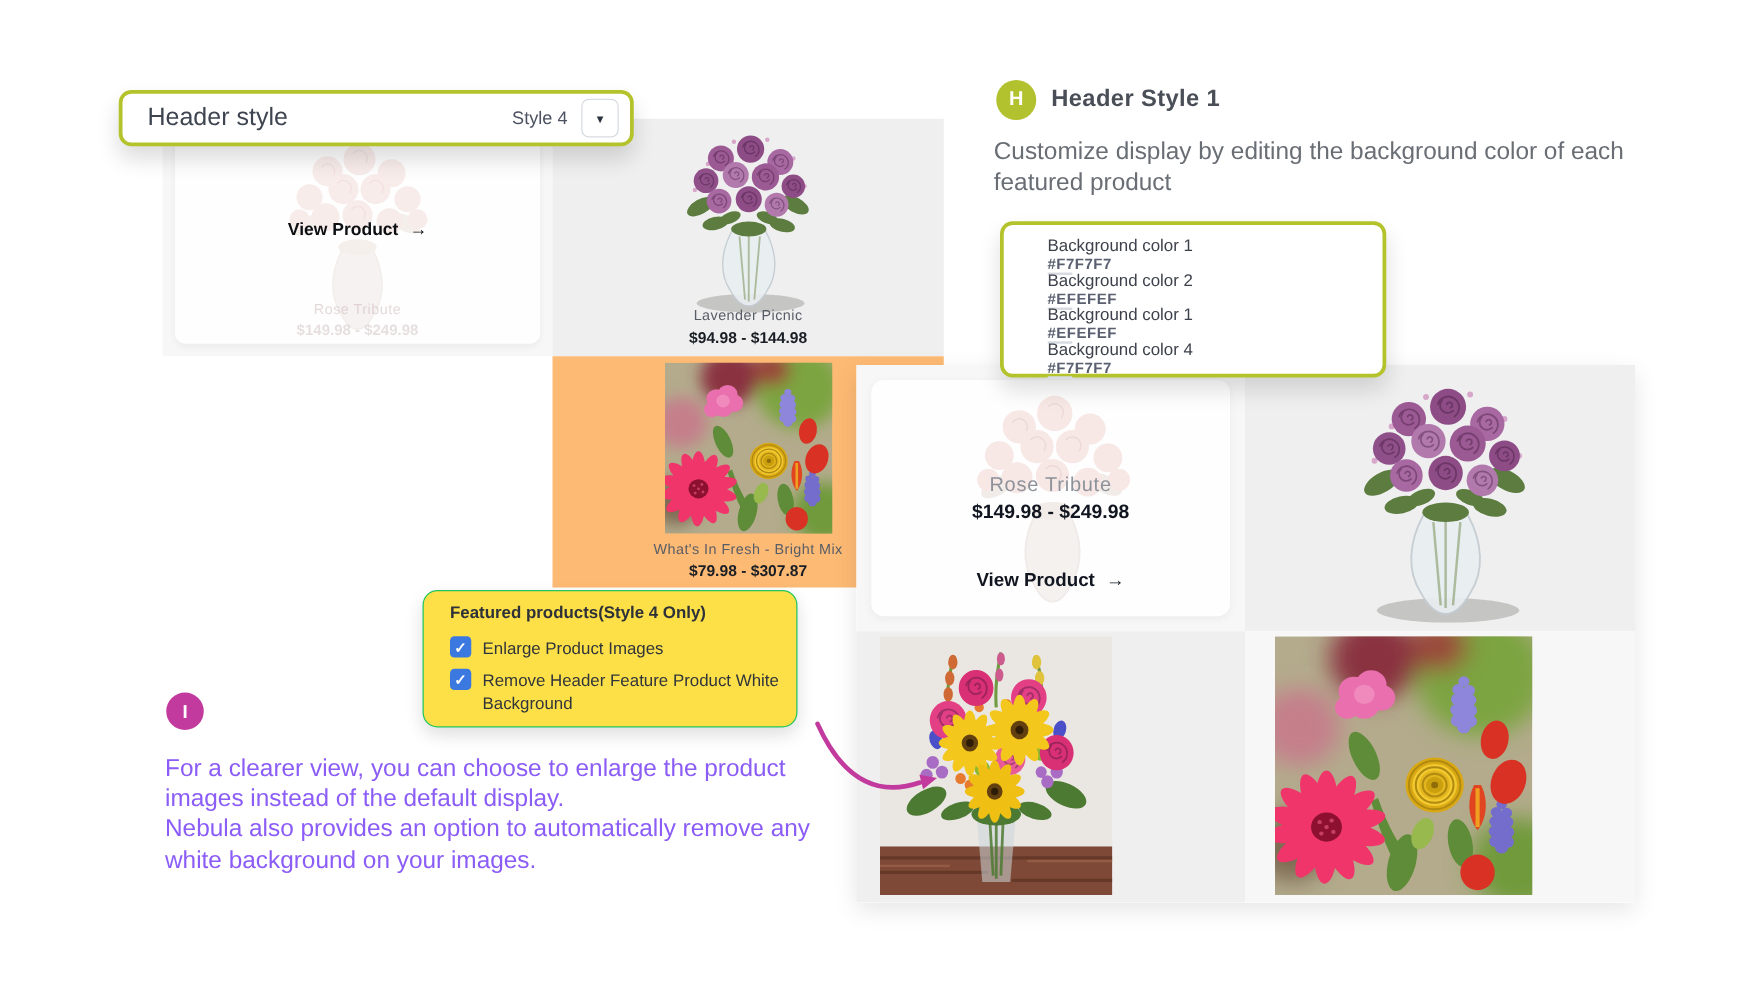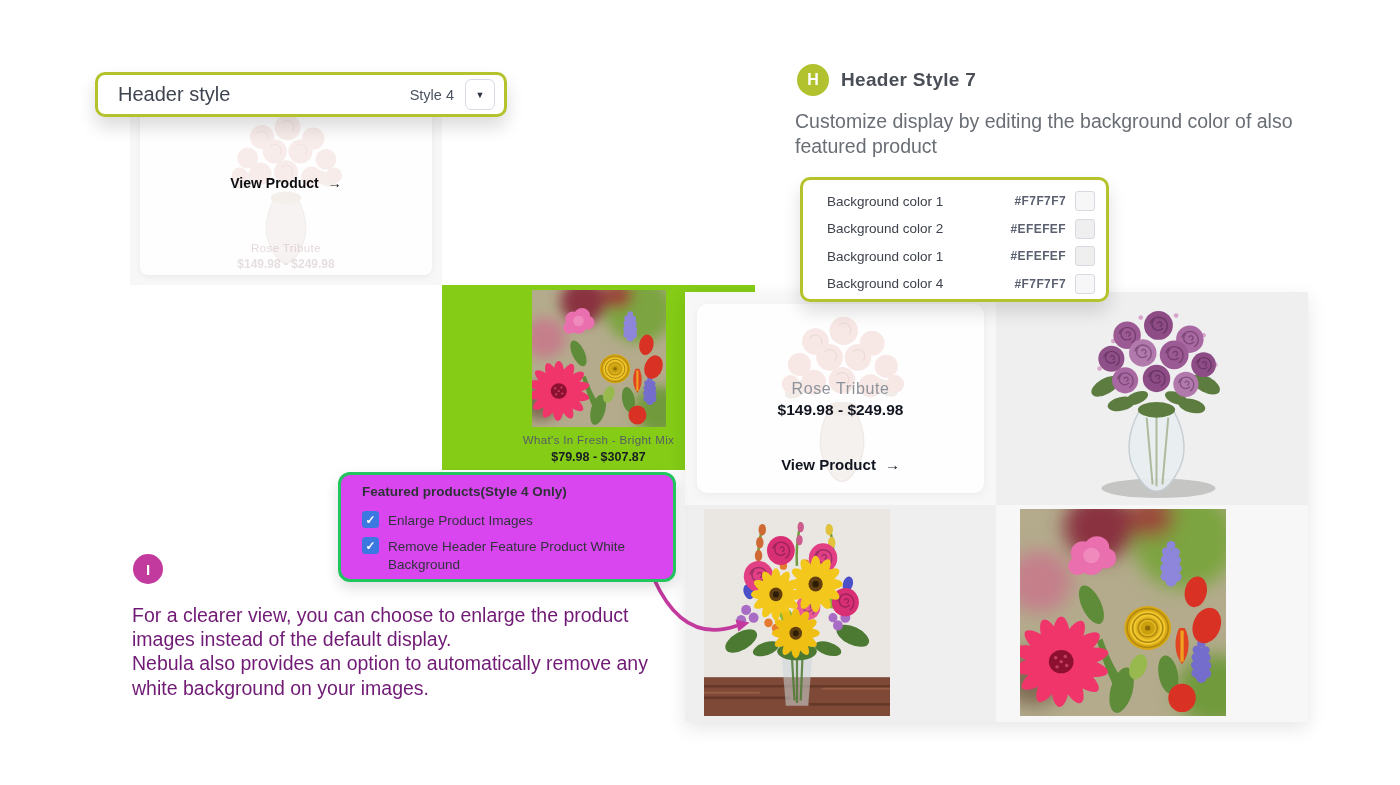--- a/index.html
+++ b/index.html
@@ -17,21 +17,21 @@
   .hs-caret-btn { width: 30px; height: 31px; border: 1px solid #d7dbe2; border-radius: 6px;
     background: #fff; display: flex; align-items: center; justify-content: center;
     font-size: 9px; color: #2b3340; cursor: pointer; }
 
   
   .left-grid { left: 130px; top: 95px; width: 625px; height: 375px; z-index: 1; }
   .cell { position: absolute; overflow: hidden; }
   .c1 { left: 0; top: 0; width: 312px; height: 190px; background: #f7f7f7; }
   .c2 { left: 312px; top: 0; width: 313px; height: 190px; background: #efefef; }
   .c3 { left: 0; top: 190px; width: 312px; height: 185px; background: #efefef; }
-  .c4 { left: 312px; top: 190px; width: 313px; height: 185px; background: #84cc16; }
+  .c4 { left: 312px; top: 190px; width: 313px; height: 185px; background: #fdba74; }
   .mini-card { position: absolute; left: 10px; top: 10px; width: 292px; height: 170px;
     background: #fefefe; border-radius: 8px; box-shadow: 0 2px 6px rgba(0,0,0,.05); overflow: hidden; }
   .vp-row { position: absolute; left: 0; right: 0; text-align: center; font-weight: 600; color: #0c0e12; }
   .vp-arrow { font-weight: 700; margin-left: 9px; }
   .faint-name { position: absolute; left: 0; right: 0; top: 137px; text-align: center;
     font-size: 11.5px; letter-spacing: .4px; color: rgba(187,158,158,.38); }
   .faint-price { position: absolute; left: 0; right: 0; top: 152px; text-align: center;
     font-size: 12px; font-weight: 700; color: rgba(180,160,160,.32); }
   .pname { position: absolute; left: 0; right: 0; text-align: center; font-size: 11.5px;
     letter-spacing: .35px; color: #585d66; }
@@ -58,40 +58,40 @@
   .badge { border-radius: 50%; color: #fff; font-weight: 700; display: flex;
     align-items: center; justify-content: center; }
   .h-badge { left: 797px; top: 64px; width: 32px; height: 32px; background: #b2c22e; font-size: 16px; }
   .h-title { left: 841px; top: 69px; font-size: 19px; font-weight: 700; color: #494e57; letter-spacing: .3px; }
   .h-desc { left: 795px; top: 109px; width: 530px; font-size: 19.5px; color: #696e75; line-height: 1.26; }
 
   
   .bg-panel { left: 800px; top: 177px; width: 309px; height: 125px; z-index: 40;
     background: #fff; border: 3px solid #b4c32b; border-radius: 10px;
     box-shadow: 0 10px 18px rgba(0,0,0,.13); }
-  .bg-row { position: absolute; left: 24px; right: 11px; height: 24px;
-    display: flex; align-items: center; }
+  .bg-row { position: absolute; left: 35px; right: 11px; height: 24px;
+    display: flex; align-items: flex-start; flex-direction: column; }
   .bg-row-label { font-size: 13.5px; color: #3c414b; flex: 1; }
   .bg-row-hex { font-size: 12px; font-weight: 600; letter-spacing: .4px; color: #5a6070; margin-right: 9px; }
   .swatch { width: 20px; height: 20px; border: 1px solid #d7dbe1; border-radius: 3px; cursor: pointer; }
 
   
-  .fp-panel { left: 338px; top: 472px; width: 338px; height: 110px; z-index: 50;
-    background: #d946ef; border: 3px solid #22c55e; border-radius: 12px;
+  .fp-panel { left: 338px; top: 472px; width: 300px; height: 110px; z-index: 50;
+    background: #fde047; border: 1px solid #22c55e; border-radius: 12px;
     box-shadow: 0 6px 14px rgba(0,0,0,.13); }
   .fp-title { position: absolute; left: 21px; top: 9px; font-size: 13.5px; font-weight: 600; color: #2e3238; }
   .fp-opt { position: absolute; left: 21px; right: 12px; display: flex; align-items: flex-start; }
   .checkbox { width: 17px; height: 17px; background: #3b79e1; border-radius: 3.5px; flex: none;
     color: #fff; font-size: 12px; font-weight: 700; display: flex; align-items: center;
     justify-content: center; cursor: pointer; }
   .fp-opt-label { margin-left: 9px; font-size: 13.5px; color: #30343b; line-height: 1.32; padding-top: 1px; }
 
   
   .i-badge { left: 133px; top: 554px; width: 30px; height: 30px; background: #c23a9e; font-size: 15px; }
-  .i-text { left: 132px; top: 603px; width: 545px; font-size: 19.5px; color: #701a75; line-height: 1.24; }
+  .i-text { left: 132px; top: 603px; width: 545px; font-size: 19.5px; color: #8b5cf6; line-height: 1.24; }
   .i-text p + p { }
 
   .connector { z-index: 45; pointer-events: none; }
   .flower-img { position: absolute; }
 </style>
 </head>
 <body>
 
 <svg width="0" height="0" style="position:absolute" aria-hidden="true">
   <defs>
@@ -356,42 +356,49 @@
         <svg class="flower-img" style="left:82px;top:0;opacity:.5" width="128" height="168">
             <use href="#sym-ghost" width="128" height="168"></use>
           </svg>
         <div class="vp-row" style="top:70px;font-size:14px">
           <span>View Product</span><span class="vp-arrow">→</span>
         </div>
         <div class="faint-name">Rose Tribute</div>
         <div class="faint-price">$149.98 - $249.98</div>
       </div>
     </div>
+    <div class="cell c2">
+      <svg class="flower-img" style="left:97px;top:2px" width="120" height="156">
+          <use href="#sym-purple-roses" width="120" height="156"></use>
+        </svg>
+      <div class="pname" style="bottom:26px">Lavender Picnic</div>
+      <div class="pprice" style="bottom:8px">$94.98 - $144.98</div>
+    </div>
     <div class="cell c4">
       <svg class="flower-img" style="left:90px;top:5px" width="134" height="137">
           <use href="#sym-bright" width="134" height="137"></use>
         </svg>
       <div class="pname" style="bottom:24px">What's In Fresh - Bright Mix</div>
       <div class="pprice" style="bottom:6px">$79.98 - $307.87</div>
     </div>
   </div>
 
   <div class="abs hs-control">
     <span class="hs-label">Header style</span>
     <span class="hs-value">Style 4</span>
     <span class="hs-caret-btn">
       <span>▼</span>
     </span>
   </div>
 
   <div class="abs badge h-badge">
     <span>H</span>
   </div>
-  <div class="abs h-title">Header Style 7</div>
-  <div class="abs h-desc">Customize display by editing the background color of also featured product</div>
+  <div class="abs h-title">Header Style 1</div>
+  <div class="abs h-desc">Customize display by editing the background color of each featured product</div>
 
   <div class="abs bg-panel">
     <div class="bg-row" style="top:9px">
       <span class="bg-row-label">Background color 1</span>
       <span class="bg-row-hex">#F7F7F7</span>
       <span class="swatch" style="background: rgb(247, 247, 247);"></span>
     </div>
     <div class="bg-row" style="top:36.5px">
       <span class="bg-row-label">Background color 2</span>
       <span class="bg-row-hex">#EFEFEF</span>

